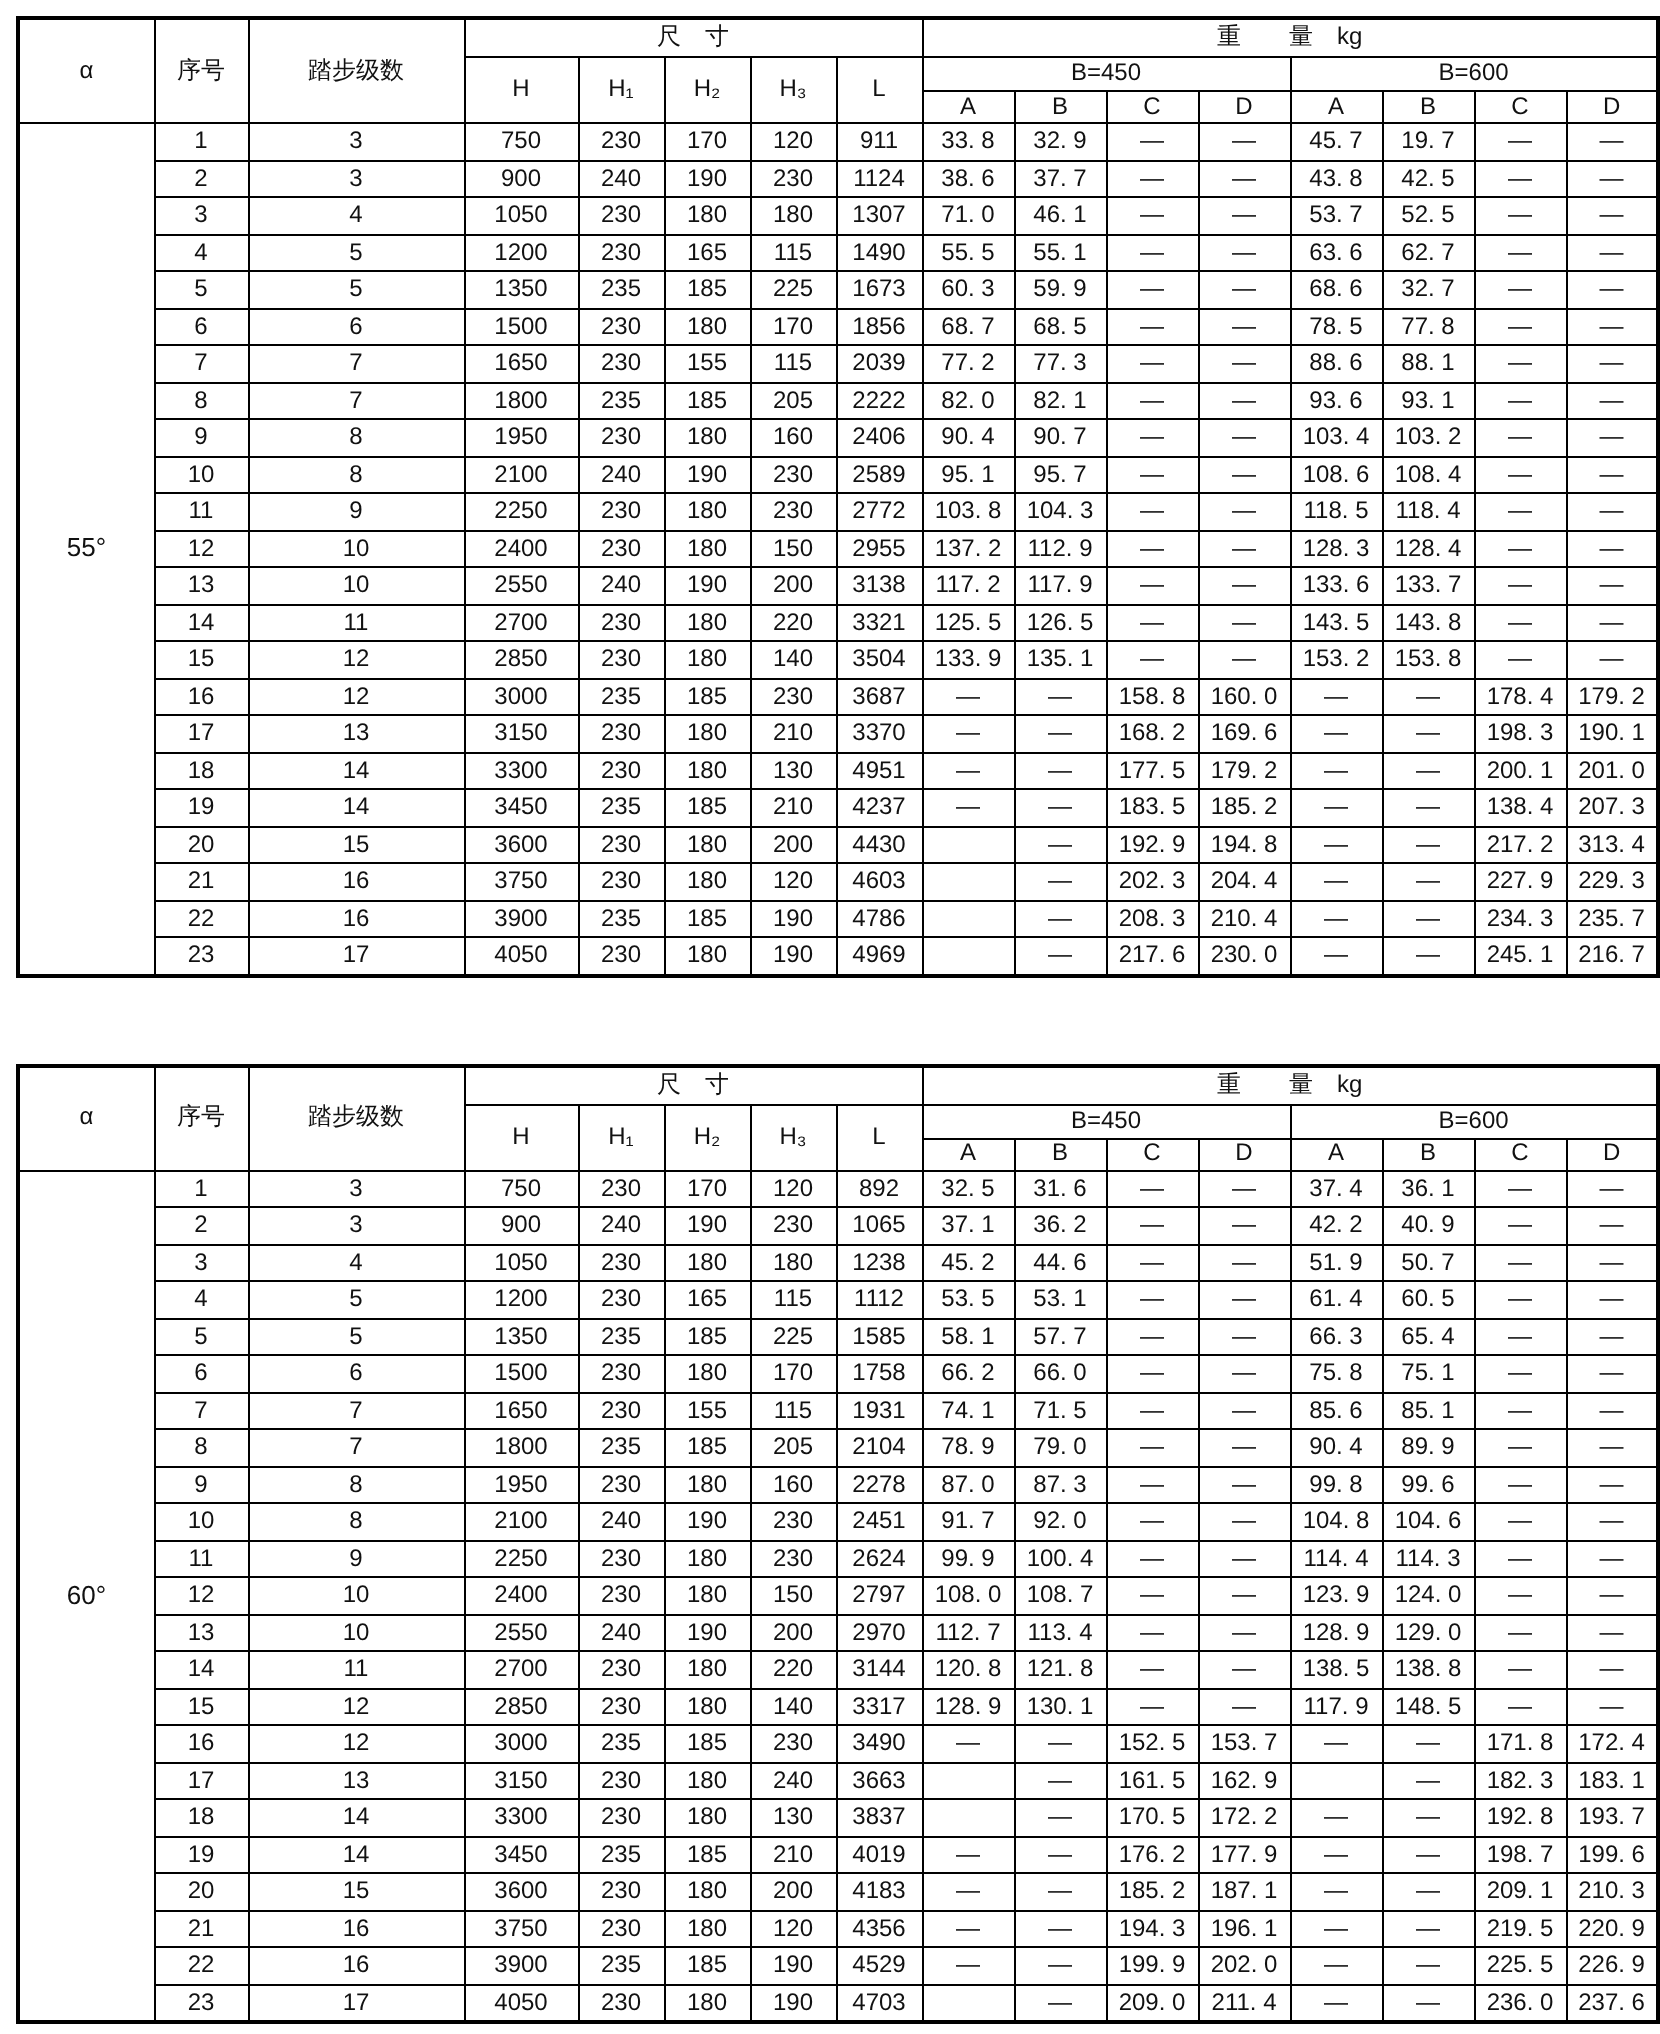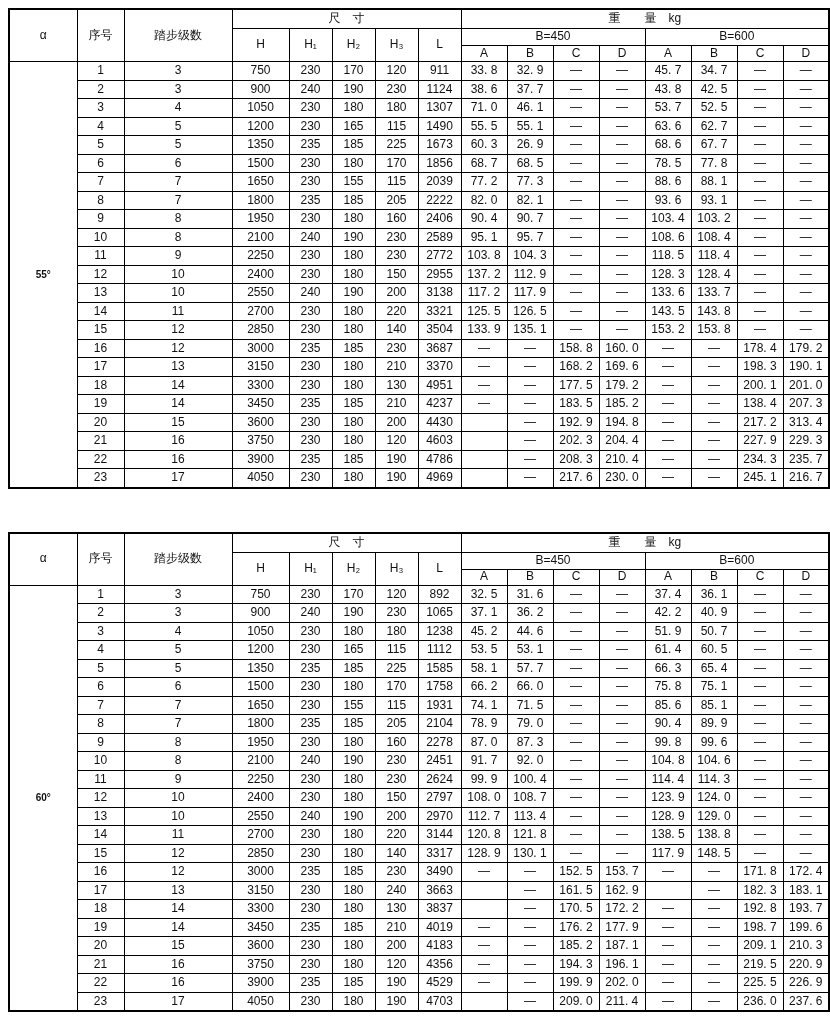--- a/index.html
+++ b/index.html
@@ -32,21 +32,21 @@
     font-weight: normal;
     padding: 0 1px;
     line-height: 1.1;
     overflow: hidden;
     white-space: nowrap;
   }
   table.spec thead tr.h1 th { height: 18px; }
   table.spec thead tr.h2 th { height: 16px; }
   table.spec thead tr.h3 th { height: 15px; }
   table.spec tbody td { height: 17.5px; }
-  table.spec .alpha-cell { font-size: 10px; font-weight: bold; }
+  table.spec .alpha-cell { font-size: 13px; }
   
   col.c-alpha  { width: 68px; }
   col.c-serial { width: 47px; }
   col.c-steps  { width: 108px; }
   col.c-H      { width: 57px; }
   col.c-dim    { width: 43px; }
   col.c-w      { width: 46px; }
 </style>
 </head>
 <body>
@@ -108,21 +108,21 @@
           <td>750</td>
           <td>230</td>
           <td>170</td>
           <td>120</td>
           <td>911</td>
           <td>33. 8</td>
           <td>32. 9</td>
           <td>—</td>
           <td>—</td>
           <td>45. 7</td>
-          <td>34. 7</td>
+          <td>19. 7</td>
           <td>—</td>
           <td>—</td>
         </tr>
         <tr>
           <td>2</td>
           <td>3</td>
           <td>900</td>
           <td>240</td>
           <td>190</td>
           <td>230</td>
@@ -172,25 +172,25 @@
         </tr>
         <tr>
           <td>5</td>
           <td>5</td>
           <td>1350</td>
           <td>235</td>
           <td>185</td>
           <td>225</td>
           <td>1673</td>
           <td>60. 3</td>
-          <td>26. 9</td>
+          <td>59. 9</td>
           <td>—</td>
           <td>—</td>
           <td>68. 6</td>
-          <td>67. 7</td>
+          <td>32. 7</td>
           <td>—</td>
           <td>—</td>
         </tr>
         <tr>
           <td>6</td>
           <td>6</td>
           <td>1500</td>
           <td>230</td>
           <td>180</td>
           <td>170</td>

